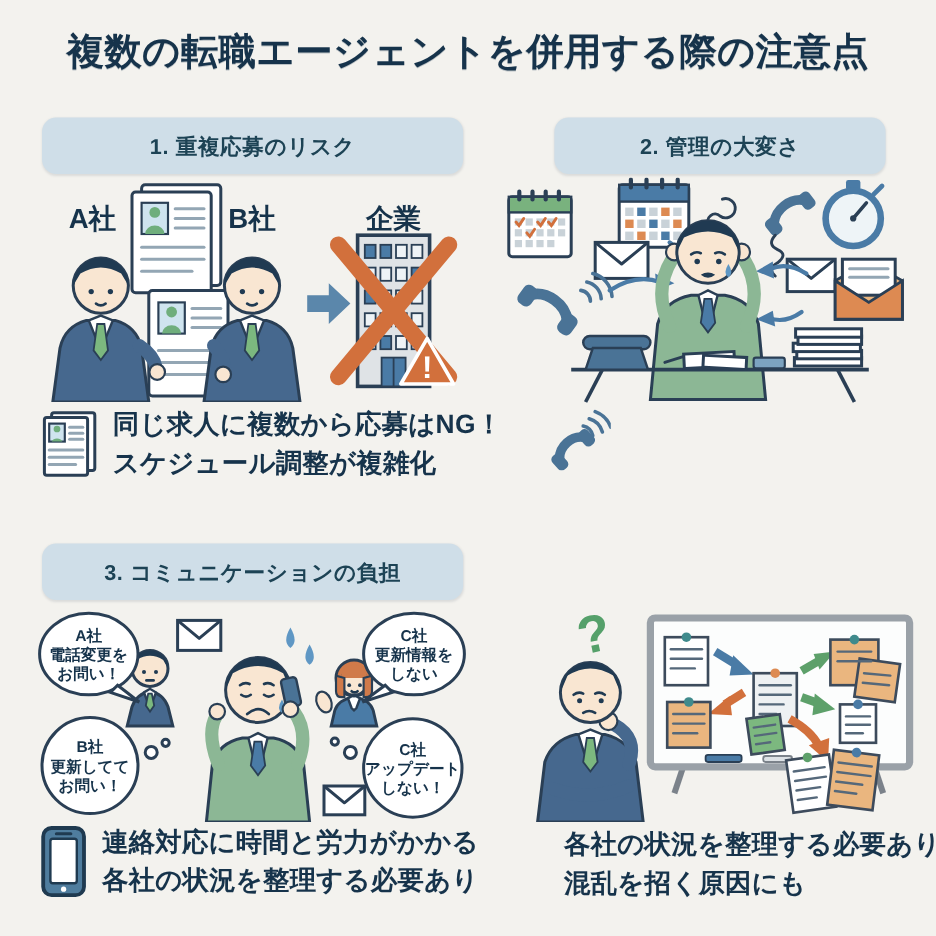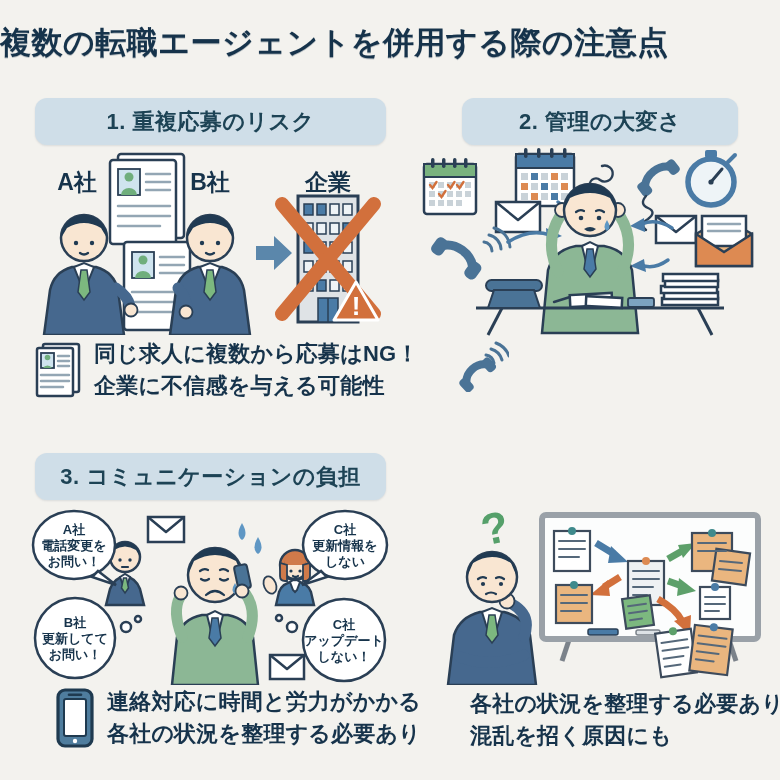--- a/index.html
+++ b/index.html
@@ -9,31 +9,32 @@
   }
   .page{
     position:relative;
     width:780px;height:780px;
     background:#f3f2ee;
     overflow:hidden;
     color:#16334b;
   }
   .title{
     position:absolute;top:22px;left:0;right:0;
+    text-align:center;
     font-size:31px;font-weight:900;
     color:#16334b;
     letter-spacing:0.5px;
     text-shadow:0 1px 0 rgba(22,51,75,.25);
   }
   .sec-header{
     position:absolute;height:47px;
     background:#cfdee8;
     border-radius:12px;
     display:flex;align-items:center;justify-content:center;
-    font-size:22px;font-weight:800;color:#1d4355;
+    font-size:18px;font-weight:800;color:#1d4355;
     box-shadow:0 1px 2px rgba(40,60,80,.12);
     letter-spacing:0.5px;
   }
   .ill{position:absolute;}
   svg{font-family:inherit;}
   .cap-row{
     position:absolute;display:flex;align-items:center;gap:13px;
   }
   .cap-text{font-size:22px;font-weight:800;color:#16334b;line-height:1.45;letter-spacing:0.2px;}
   .cap-line{white-space:nowrap;}
@@ -199,21 +200,21 @@
       <path d="M8,26 a5,4.5 0 0 1 9,0 z" class="ph-g"></path>
       <line x1="23" y1="14" x2="34" y2="14" class="dl"></line>
       <line x1="23" y1="19" x2="34" y2="19" class="dl"></line>
       <line x1="23" y1="24" x2="34" y2="24" class="dl"></line>
       <line x1="6" y1="33" x2="34" y2="33" class="dl"></line>
       <line x1="6" y1="39" x2="34" y2="39" class="dl"></line>
       <line x1="6" y1="45" x2="28" y2="45" class="dl"></line>
     </svg>
     <div class="cap-text">
       <div class="cap-line">同じ求人に複数から応募はNG！</div>
-      <div class="cap-line">企業に不信感を与える可能性</div>
+      <div class="cap-line">スケジュール調整が複雑化</div>
     </div>
   </div>
 
   <div class="sec-header" style="left:462px;top:98px;width:276px;">2. 管理の大変さ</div>
 
   <svg class="ill" style="left:410px;top:148px;" width="362" height="188" viewBox="0 0 362 188">
 
     <g>
       <rect x="14" y="16" width="52" height="50" rx="3" class="doc"></rect>
       <rect x="14" y="16" width="52" height="13" fill="#79b27e" stroke="#2a3f55" stroke-width="2"></rect>
@@ -463,21 +464,21 @@
     <g>
       <circle cx="314" cy="135" r="41" class="bubble"></circle>
       <circle cx="262" cy="122" r="5" class="bubble" stroke-width="2"></circle>
       <circle cx="249" cy="113" r="3" class="bubble" stroke-width="2"></circle>
       <text x="314" y="124" class="btext">C社</text>
       <text x="314" y="140" class="btext">アップデート</text>
       <text x="314" y="156" class="btext">しない！</text>
     </g>
   </svg>
 
-  <div class="cap-row" style="left:56px;top:686px;">
+  <div class="cap-row" style="left:34px;top:686px;">
     <svg width="38" height="60" viewBox="0 0 38 60">
       <rect x="2" y="2" width="34" height="56" rx="7" fill="#4f7d9e" stroke="#1f3a50" stroke-width="3.2"></rect>
       <rect x="8" y="11" width="22" height="37" rx="2" fill="#ffffff" stroke="#1f3a50" stroke-width="2"></rect>
       <line x1="13" y1="6.8" x2="25" y2="6.8" stroke="#1f3a50" stroke-width="2.6" stroke-linecap="round"></line>
       <circle cx="19" cy="53" r="2.2" fill="#ffffff"></circle>
     </svg>
     <div class="cap-text">
       <div class="cap-line">連絡対応に時間と労力がかかる</div>
       <div class="cap-line">各社の状況を整理する必要あり</div>
     </div>

